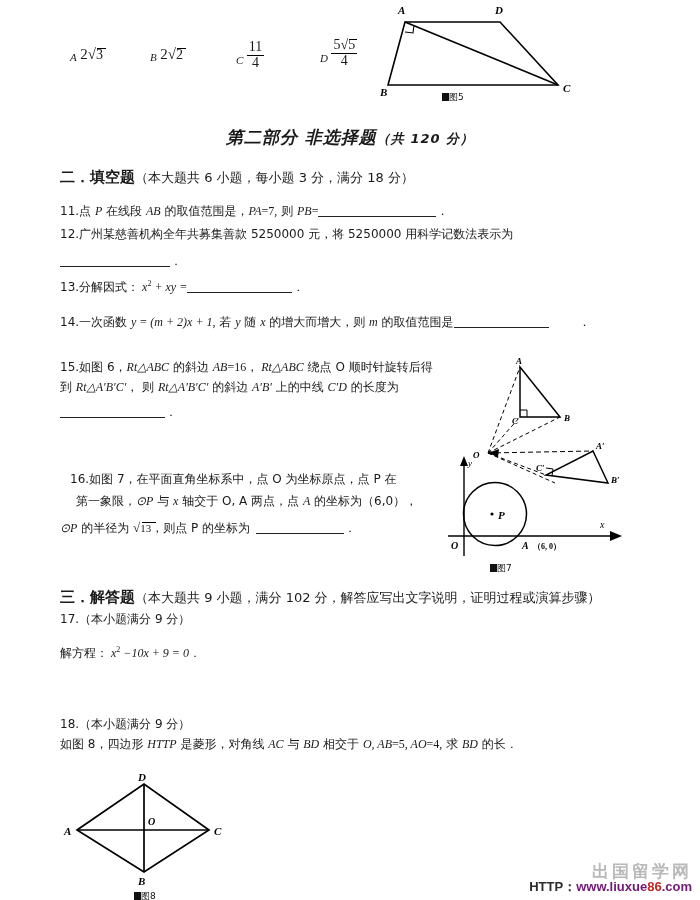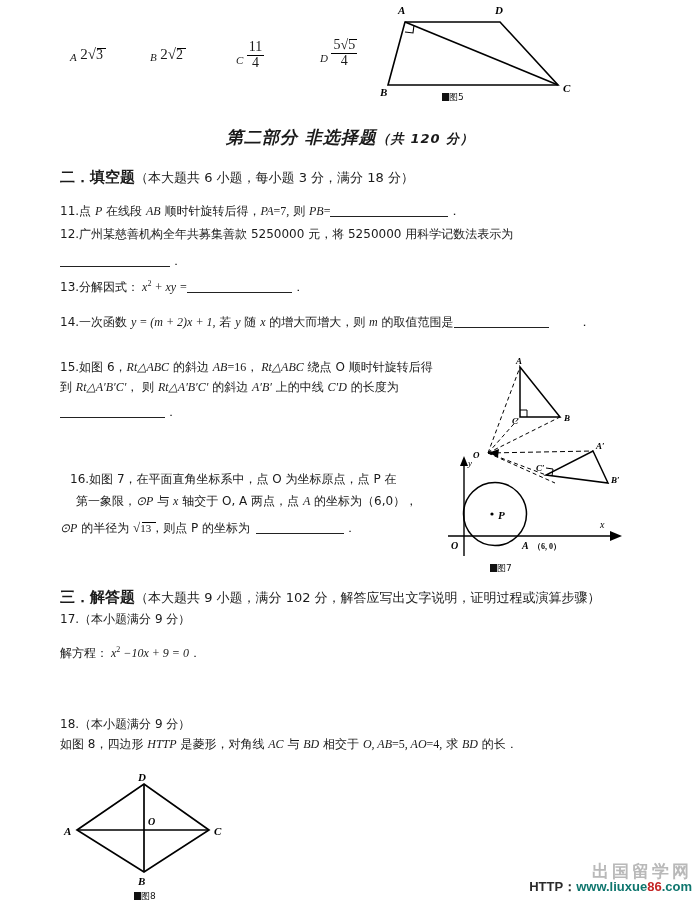--- a/index.html
+++ b/index.html
@@ -45,21 +45,21 @@
 
   
   .wm{bottom:4px;right:8px;text-align:right;}
   .wm-cn{
     font-family:"DejaVu Sans","Liberation Sans",sans-serif;
     font-size:17px;font-weight:bold;color:#b9b9b9;letter-spacing:3px;
     line-height:1;
   }
   .wm-url{font-family:"Liberation Sans",sans-serif;font-size:13px;font-weight:bold;margin-top:-2px;}
   .wm-http{color:#2b2b2b;}
-  .wm-blue{color:#0f766e;}
+  .wm-blue{color:#701a75;}
   .wm-red{color:#c42525;}
 
   .figlabel{font-size:9px;color:#111;font-family:"DejaVu Sans",sans-serif;}
   .figbox{display:inline-block;width:7px;height:8px;background:#111;vertical-align:-1px;}
 </style>
 </head>
 <body>
 
 <div class="page">
 
@@ -111,21 +111,21 @@
 
   <div class="abs part-title">
     <span class="cn">第二部分  非选择题</span><span class="pts cn">（共 120 分）</span>
   </div>
 
   <div class="abs" style="left:60px;top:168px;width:580px;">
     <span class="sec-head cn">二．填空题</span><span class="sec-note cn">（本大题共 6 小题，每小题 3 分，满分 18 分）</span>
   </div>
 
   <div class="abs q" style="left:60px;top:202px;width:580px;">
-    <span class="cn">11.</span><span class="cn">点 </span><span class="it">P</span><span class="cn"> 在线段 </span><span class="it">AB</span><span class="cn"> 顺时针旋转后得，</span><span class="it">PA</span><span>=7,</span><span class="cn"> 则 </span><span class="it">PB</span><span>=</span><span class="blank" style="width:118px;"></span><span class="cn">．</span>
+    <span class="cn">11.</span><span class="cn">点 </span><span class="it">P</span><span class="cn"> 在线段 </span><span class="it">AB</span><span class="cn"> 的取值范围是，</span><span class="it">PA</span><span>=7,</span><span class="cn"> 则 </span><span class="it">PB</span><span>=</span><span class="blank" style="width:118px;"></span><span class="cn">．</span>
   </div>
 
   <div class="abs q" style="left:60px;top:225px;width:580px;">
     <span class="cn">12.</span><span class="cn">广州某慈善机构全年共募集善款  5250000  元，将  5250000  用科学记数法表示为</span>
   </div>
   <div class="abs q" style="left:60px;top:252px;width:580px;">
     <span class="blank" style="width:110px;"></span><span class="cn">．</span>
   </div>
 
   <div class="abs q" style="left:60px;top:278px;width:580px;">

